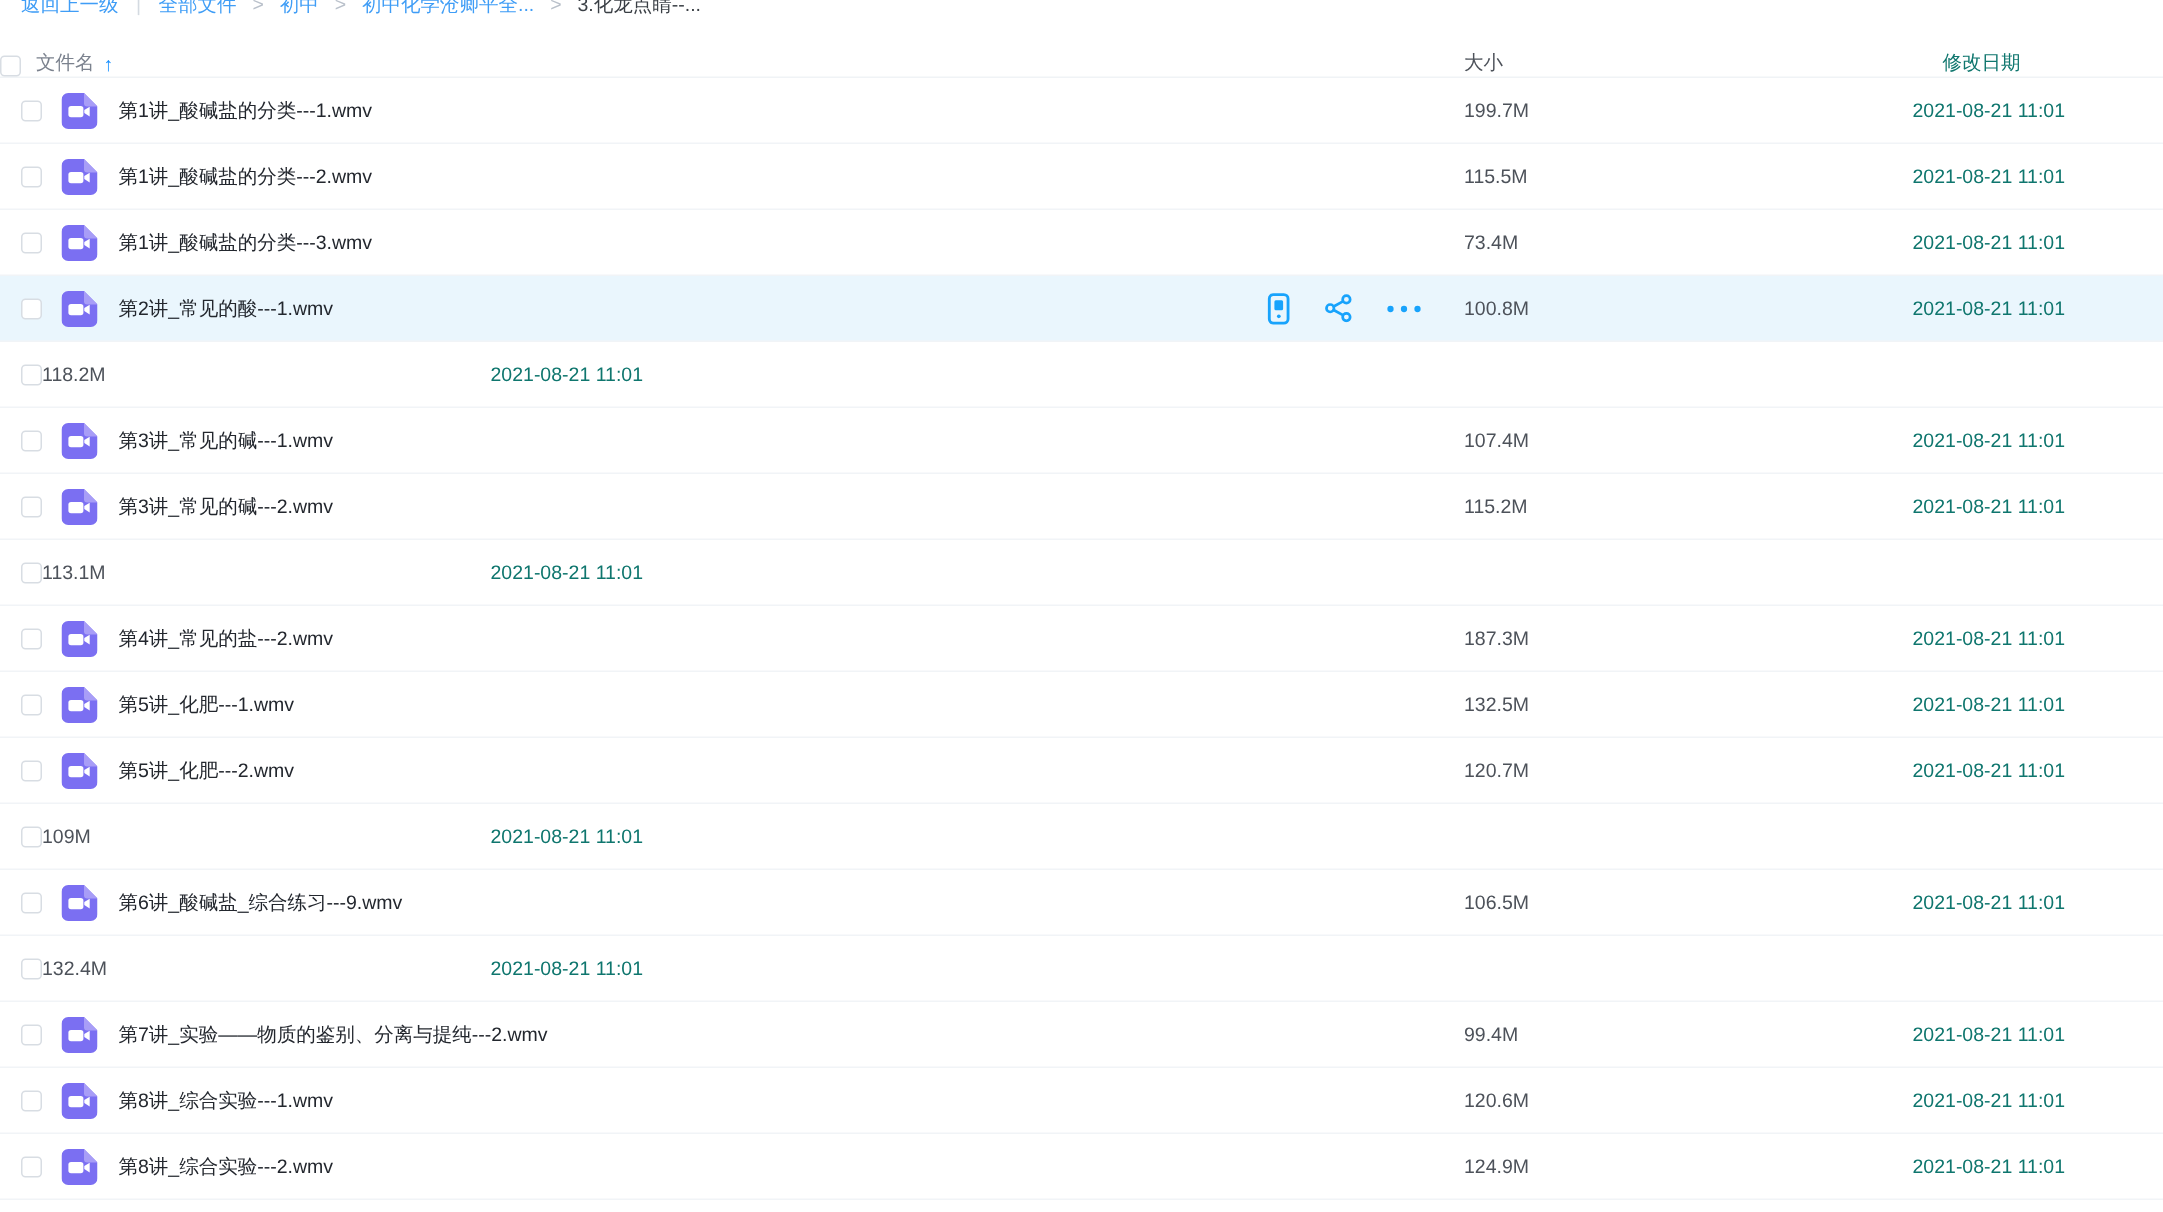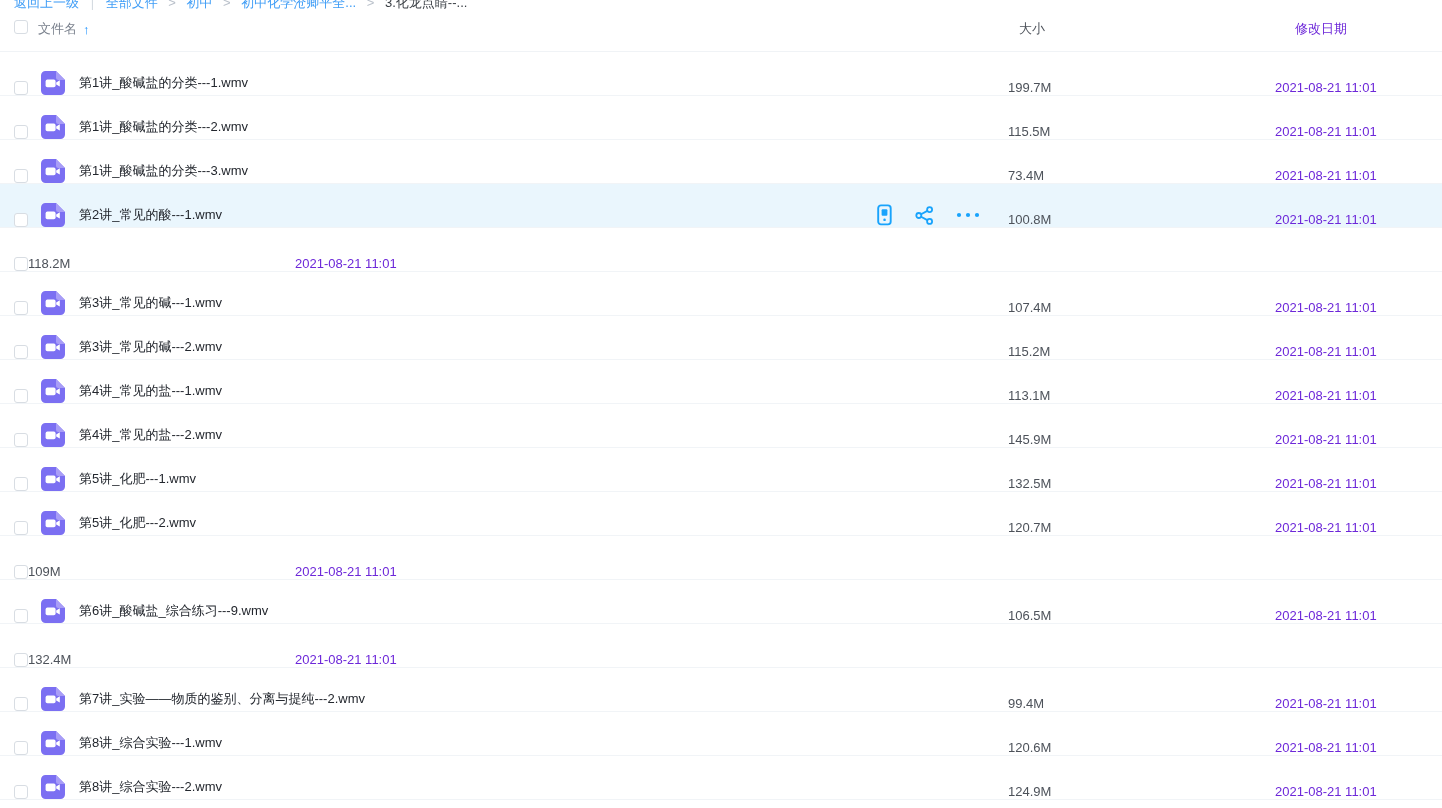--- a/index.html
+++ b/index.html
@@ -15,55 +15,54 @@
   .breadcrumb {
     position: absolute; top: -5px; left: 14px;
     white-space: nowrap; font-size: 13px; line-height: 15px;
   }
   .bc-link { color: #3f9df6; text-decoration: none; cursor: pointer; }
   .bc-divider { color: #d4dae1; margin: 0 8px; }
   .bc-sep { color: #b9c0ca; margin: 0 7px; }
   .bc-current { color: #3a3f45; }
 
   .thead {
-    display: flex; align-items: flex-start;
+    display: flex; align-items: flex-end;
     height: 32px; margin-top: 20px;
-    padding-left: 14px;
     border-bottom: 1px solid #f0f3f6;
     color: #7b828e;
   }
   .thead .h-label { margin-left: 10px; cursor: pointer; }
   .sort-arrow { color: #1890ff; margin-left: 6px; font-size: 13px; cursor: pointer; }
 
   .checkbox {
     display: inline-block; flex-shrink: 0;
     width: 14px; height: 14px;
     border: 1px solid #d8dde3; border-radius: 3px;
     background: #fff; cursor: pointer;
   }
 
   .row {
-    display: flex; align-items: flex-end;
+    display: flex; align-items: center;
     height: 44px;
     padding-left: 14px;
     border-bottom: 1px solid #f1f4f7;
   }
   .row.hovered { background: #eaf6fd; }
 
   .col-name { flex: 1 1 auto; display: flex; align-items: center; min-width: 0; }
   .file-icon { margin-left: 13px; width: 24px; height: 24px; flex-shrink: 0; display: inline-flex; }
   .fname { margin-left: 14px; color: #23272e; white-space: nowrap; cursor: pointer; }
 
   .actions { margin-left: auto; margin-right: 28px; display: none; align-items: center; }
   .row.hovered .actions { display: flex; }
   .action-btn { display: inline-flex; align-items: center; justify-content: center; cursor: pointer; margin-left: 22px; }
 
   .col-size { width: 267px; flex-shrink: 0; color: #4d525a; }
-  .col-date { width: 167px; flex-shrink: 0; color: #6d28d9; }
-  .thead .col-size span { margin-left: 11px; cursor: pointer; }
+  .col-date { width: 167px; flex-shrink: 0; color: #0f766e; margin-left: 32px; }
+  .thead .col-size span { cursor: pointer; }
   .thead .col-date span { margin-left: 20px; cursor: pointer; }
 </style>
 </head>
 <body>
 
 <div class="breadcrumb">
   <a class="bc-link">返回上一级</a>
   <span class="bc-divider">|</span>
   <a class="bc-link">全部文件</a>
   <span class="bc-sep">&gt;</span>
@@ -219,51 +218,39 @@
       </span>
       <span class="fname">第3讲_常见的碱---2.wmv</span>
 
     </div>
     <div class="col-size"><span>115.2M</span></div>
     <div class="col-date"><span>2021-08-21 11:01</span></div>
   </div>
 
   <div class="row">
     <span class="checkbox"></span>
-    <div class="col-name">
-      <span class="file-icon">
-        <svg width="24" height="24" viewBox="0 0 24 24">
-          <path d="M4.5 0H15l9 9v10.5a4.5 4.5 0 0 1-4.5 4.5h-15A4.5 4.5 0 0 1 0 19.5v-15A4.5 4.5 0 0 1 4.5 0z" fill="#7b6ff2"></path>
-          <path d="M15 0l9 9h-6.8A2.2 2.2 0 0 1 15 6.8V0z" fill="#a89df7"></path>
-          <rect x="4.6" y="8.6" width="10" height="7.6" rx="1.8" fill="#ffffff"></rect>
-          <path d="M15.2 11.4l3.6-2.2v6.4l-3.6-2.2z" fill="#ffffff"></path>
-        </svg>
-      </span>
-      <span class="fname">第4讲_常见的盐---1.wmv</span>
-
-    </div>
     <div class="col-size"><span>113.1M</span></div>
     <div class="col-date"><span>2021-08-21 11:01</span></div>
   </div>
 
   <div class="row">
     <span class="checkbox"></span>
     <div class="col-name">
       <span class="file-icon">
         <svg width="24" height="24" viewBox="0 0 24 24">
           <path d="M4.5 0H15l9 9v10.5a4.5 4.5 0 0 1-4.5 4.5h-15A4.5 4.5 0 0 1 0 19.5v-15A4.5 4.5 0 0 1 4.5 0z" fill="#7b6ff2"></path>
           <path d="M15 0l9 9h-6.8A2.2 2.2 0 0 1 15 6.8V0z" fill="#a89df7"></path>
           <rect x="4.6" y="8.6" width="10" height="7.6" rx="1.8" fill="#ffffff"></rect>
           <path d="M15.2 11.4l3.6-2.2v6.4l-3.6-2.2z" fill="#ffffff"></path>
         </svg>
       </span>
       <span class="fname">第4讲_常见的盐---2.wmv</span>
 
     </div>
-    <div class="col-size"><span>145.9M</span></div>
+    <div class="col-size"><span>187.3M</span></div>
     <div class="col-date"><span>2021-08-21 11:01</span></div>
   </div>
 
   <div class="row">
     <span class="checkbox"></span>
     <div class="col-name">
       <span class="file-icon">
         <svg width="24" height="24" viewBox="0 0 24 24">
           <path d="M4.5 0H15l9 9v10.5a4.5 4.5 0 0 1-4.5 4.5h-15A4.5 4.5 0 0 1 0 19.5v-15A4.5 4.5 0 0 1 4.5 0z" fill="#7b6ff2"></path>
           <path d="M15 0l9 9h-6.8A2.2 2.2 0 0 1 15 6.8V0z" fill="#a89df7"></path>

